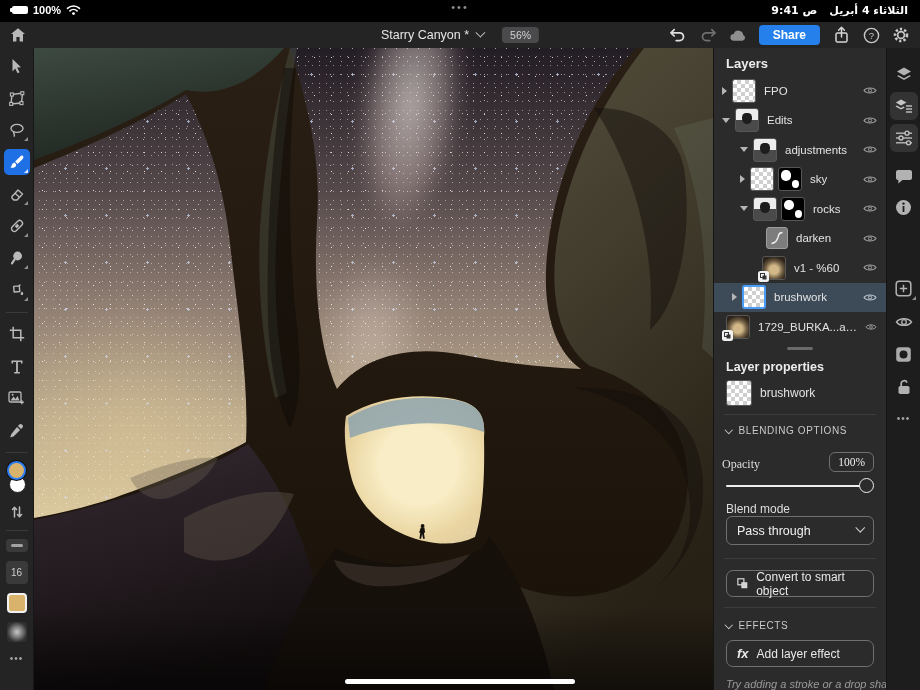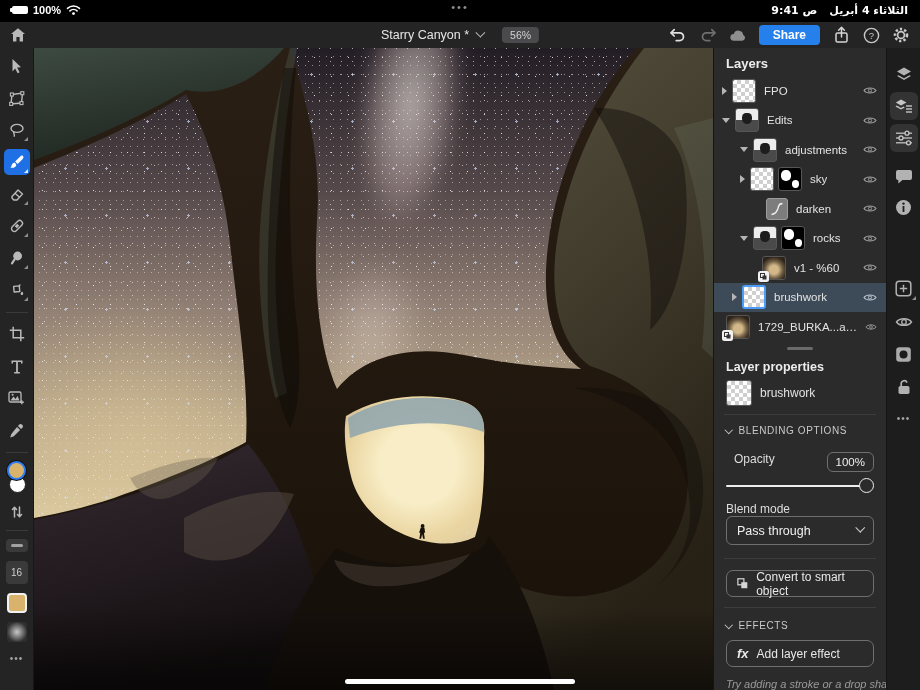--- a/index.html
+++ b/index.html
@@ -97,21 +97,21 @@
   .photo-col { background:radial-gradient(circle at 50% 58%, #d2b888 0 26%, #6e5c43 52%, #2d2318 78%); }
   .badge { position:absolute; left:-5px; bottom:-3px; width:11px; height:11px; background:#f2f2f2; border-radius:2.5px; display:flex; align-items:center; justify-content:center; }
   .lname { margin-left:8px; font-size:11.5px; color:#e2e2e2; white-space:nowrap; overflow:hidden; text-overflow:ellipsis; max-width:104px; }
   .lrow .eye { margin-left:auto; margin-right:9px; display:flex; }
   .drag-handle { position:absolute; left:50%; top:299px; transform:translateX(-50%); width:26px; height:3px; border-radius:2px; background:#6a6a6a; }
   .props-title { top:312px; font-size:12.5px; }
   .sel-layer { position:absolute; left:12px; top:332px; display:flex; align-items:center; }
   .pdiv { position:absolute; left:10px; right:10px; height:1px; background:#3c3c3c; }
   .sec-head { position:absolute; left:12px; display:flex; align-items:center; gap:7px; color:#c9c9c9; font-size:10px; letter-spacing:.6px; }
   .sec-chev { width:5.5px; height:5.5px; border-right:1.4px solid #c9c9c9; border-bottom:1.4px solid #c9c9c9; transform:rotate(45deg); margin-top:-2px; }
-  .op-row { position:absolute; left:20px; right:12px; top:404px; display:flex; align-items:flex-start; justify-content:space-between; }
+  .op-row { position:absolute; left:8px; right:12px; top:404px; display:flex; align-items:flex-end; justify-content:space-between;font-family:Liberation Serif, serif; }
   .op-val { border:1px solid #6f6f6f; border-radius:6px; padding:3px 8px; font-size:11.5px; color:#eee; }
   .slider { position:absolute; left:12px; right:12px; top:430px; height:16px; }
   .slider .track { position:absolute; left:0; right:6px; top:7px; height:2px; background:#ededed; border-radius:1px; }
   .slider .knob { position:absolute; right:0; top:0; width:15px; height:15px; border-radius:50%; background:#2b2b2b; border:1.5px solid #f0f0f0; }
   .bm-label { position:absolute; left:12px; top:454px; font-size:12px; color:#ddd; }
   .dropdown { position:absolute; left:12px; right:12px; top:468px; height:29px; border:1px solid #6f6f6f; border-radius:6px; display:flex; align-items:center; justify-content:space-between; padding:0 10px; }
   .dd-val { font-size:12.5px; color:#f0f0f0; }
   .dd-chev { width:6.5px; height:6.5px; border-right:1.6px solid #cfcfcf; border-bottom:1.6px solid #cfcfcf; transform:rotate(45deg) translate(-2px,-2px); }
   .pbtn { position:absolute; left:12px; right:12px; height:27px; border:1px solid #6f6f6f; border-radius:7px; display:flex; align-items:center; gap:8px; padding:0 10px; color:#e8e8e8; font-size:12px; }
   .btn-convert { top:522px; }
@@ -426,40 +426,40 @@
         <span class="thumb mask-thumb"></span>
         <span class="lname">sky</span>
         <span class="eye">
             <svg width="14" height="11" viewBox="0 0 14 11">
               <path d="M1 5.5 C3.2 2.2 10.8 2.2 13 5.5 C10.8 8.8 3.2 8.8 1 5.5 Z" fill="none" stroke="#9c9c9c" stroke-width="1.1"></path>
               <circle cx="7" cy="5.5" r="1.6" fill="none" stroke="#9c9c9c" stroke-width="1"></circle>
             </svg>
           </span>
       </div>
 
-      <div class="lrow" style="padding-left:52px">
-        <span class="thumb curves-thumb">
-            <svg width="14" height="14" viewBox="0 0 14 14">
-              <path d="M1.5 12.5 C6 12 8 7 8.5 4.5 C9 2.5 10.5 1.5 12.5 1.5" fill="none" stroke="#f0f0f0" stroke-width="1.3"></path>
-            </svg>
-          </span>
-        <span class="lname">darken</span>
-        <span class="eye">
-            <svg width="14" height="11" viewBox="0 0 14 11">
-              <path d="M1 5.5 C3.2 2.2 10.8 2.2 13 5.5 C10.8 8.8 3.2 8.8 1 5.5 Z" fill="none" stroke="#9c9c9c" stroke-width="1.1"></path>
-              <circle cx="7" cy="5.5" r="1.6" fill="none" stroke="#9c9c9c" stroke-width="1"></circle>
-            </svg>
-          </span>
-      </div>
-
       <div class="lrow" style="padding-left:26px">
         <span class="caret down"></span>
         <span class="thumb photo-bw"></span>
         <span class="thumb mask-thumb"></span>
         <span class="lname">rocks</span>
+        <span class="eye">
+            <svg width="14" height="11" viewBox="0 0 14 11">
+              <path d="M1 5.5 C3.2 2.2 10.8 2.2 13 5.5 C10.8 8.8 3.2 8.8 1 5.5 Z" fill="none" stroke="#9c9c9c" stroke-width="1.1"></path>
+              <circle cx="7" cy="5.5" r="1.6" fill="none" stroke="#9c9c9c" stroke-width="1"></circle>
+            </svg>
+          </span>
+      </div>
+
+      <div class="lrow" style="padding-left:52px">
+        <span class="thumb curves-thumb">
+            <svg width="14" height="14" viewBox="0 0 14 14">
+              <path d="M1.5 12.5 C6 12 8 7 8.5 4.5 C9 2.5 10.5 1.5 12.5 1.5" fill="none" stroke="#f0f0f0" stroke-width="1.3"></path>
+            </svg>
+          </span>
+        <span class="lname">darken</span>
         <span class="eye">
             <svg width="14" height="11" viewBox="0 0 14 11">
               <path d="M1 5.5 C3.2 2.2 10.8 2.2 13 5.5 C10.8 8.8 3.2 8.8 1 5.5 Z" fill="none" stroke="#9c9c9c" stroke-width="1.1"></path>
               <circle cx="7" cy="5.5" r="1.6" fill="none" stroke="#9c9c9c" stroke-width="1"></circle>
             </svg>
           </span>
       </div>
 
       <div class="lrow" style="padding-left:48px">
         <span class="thumb photo-col">

